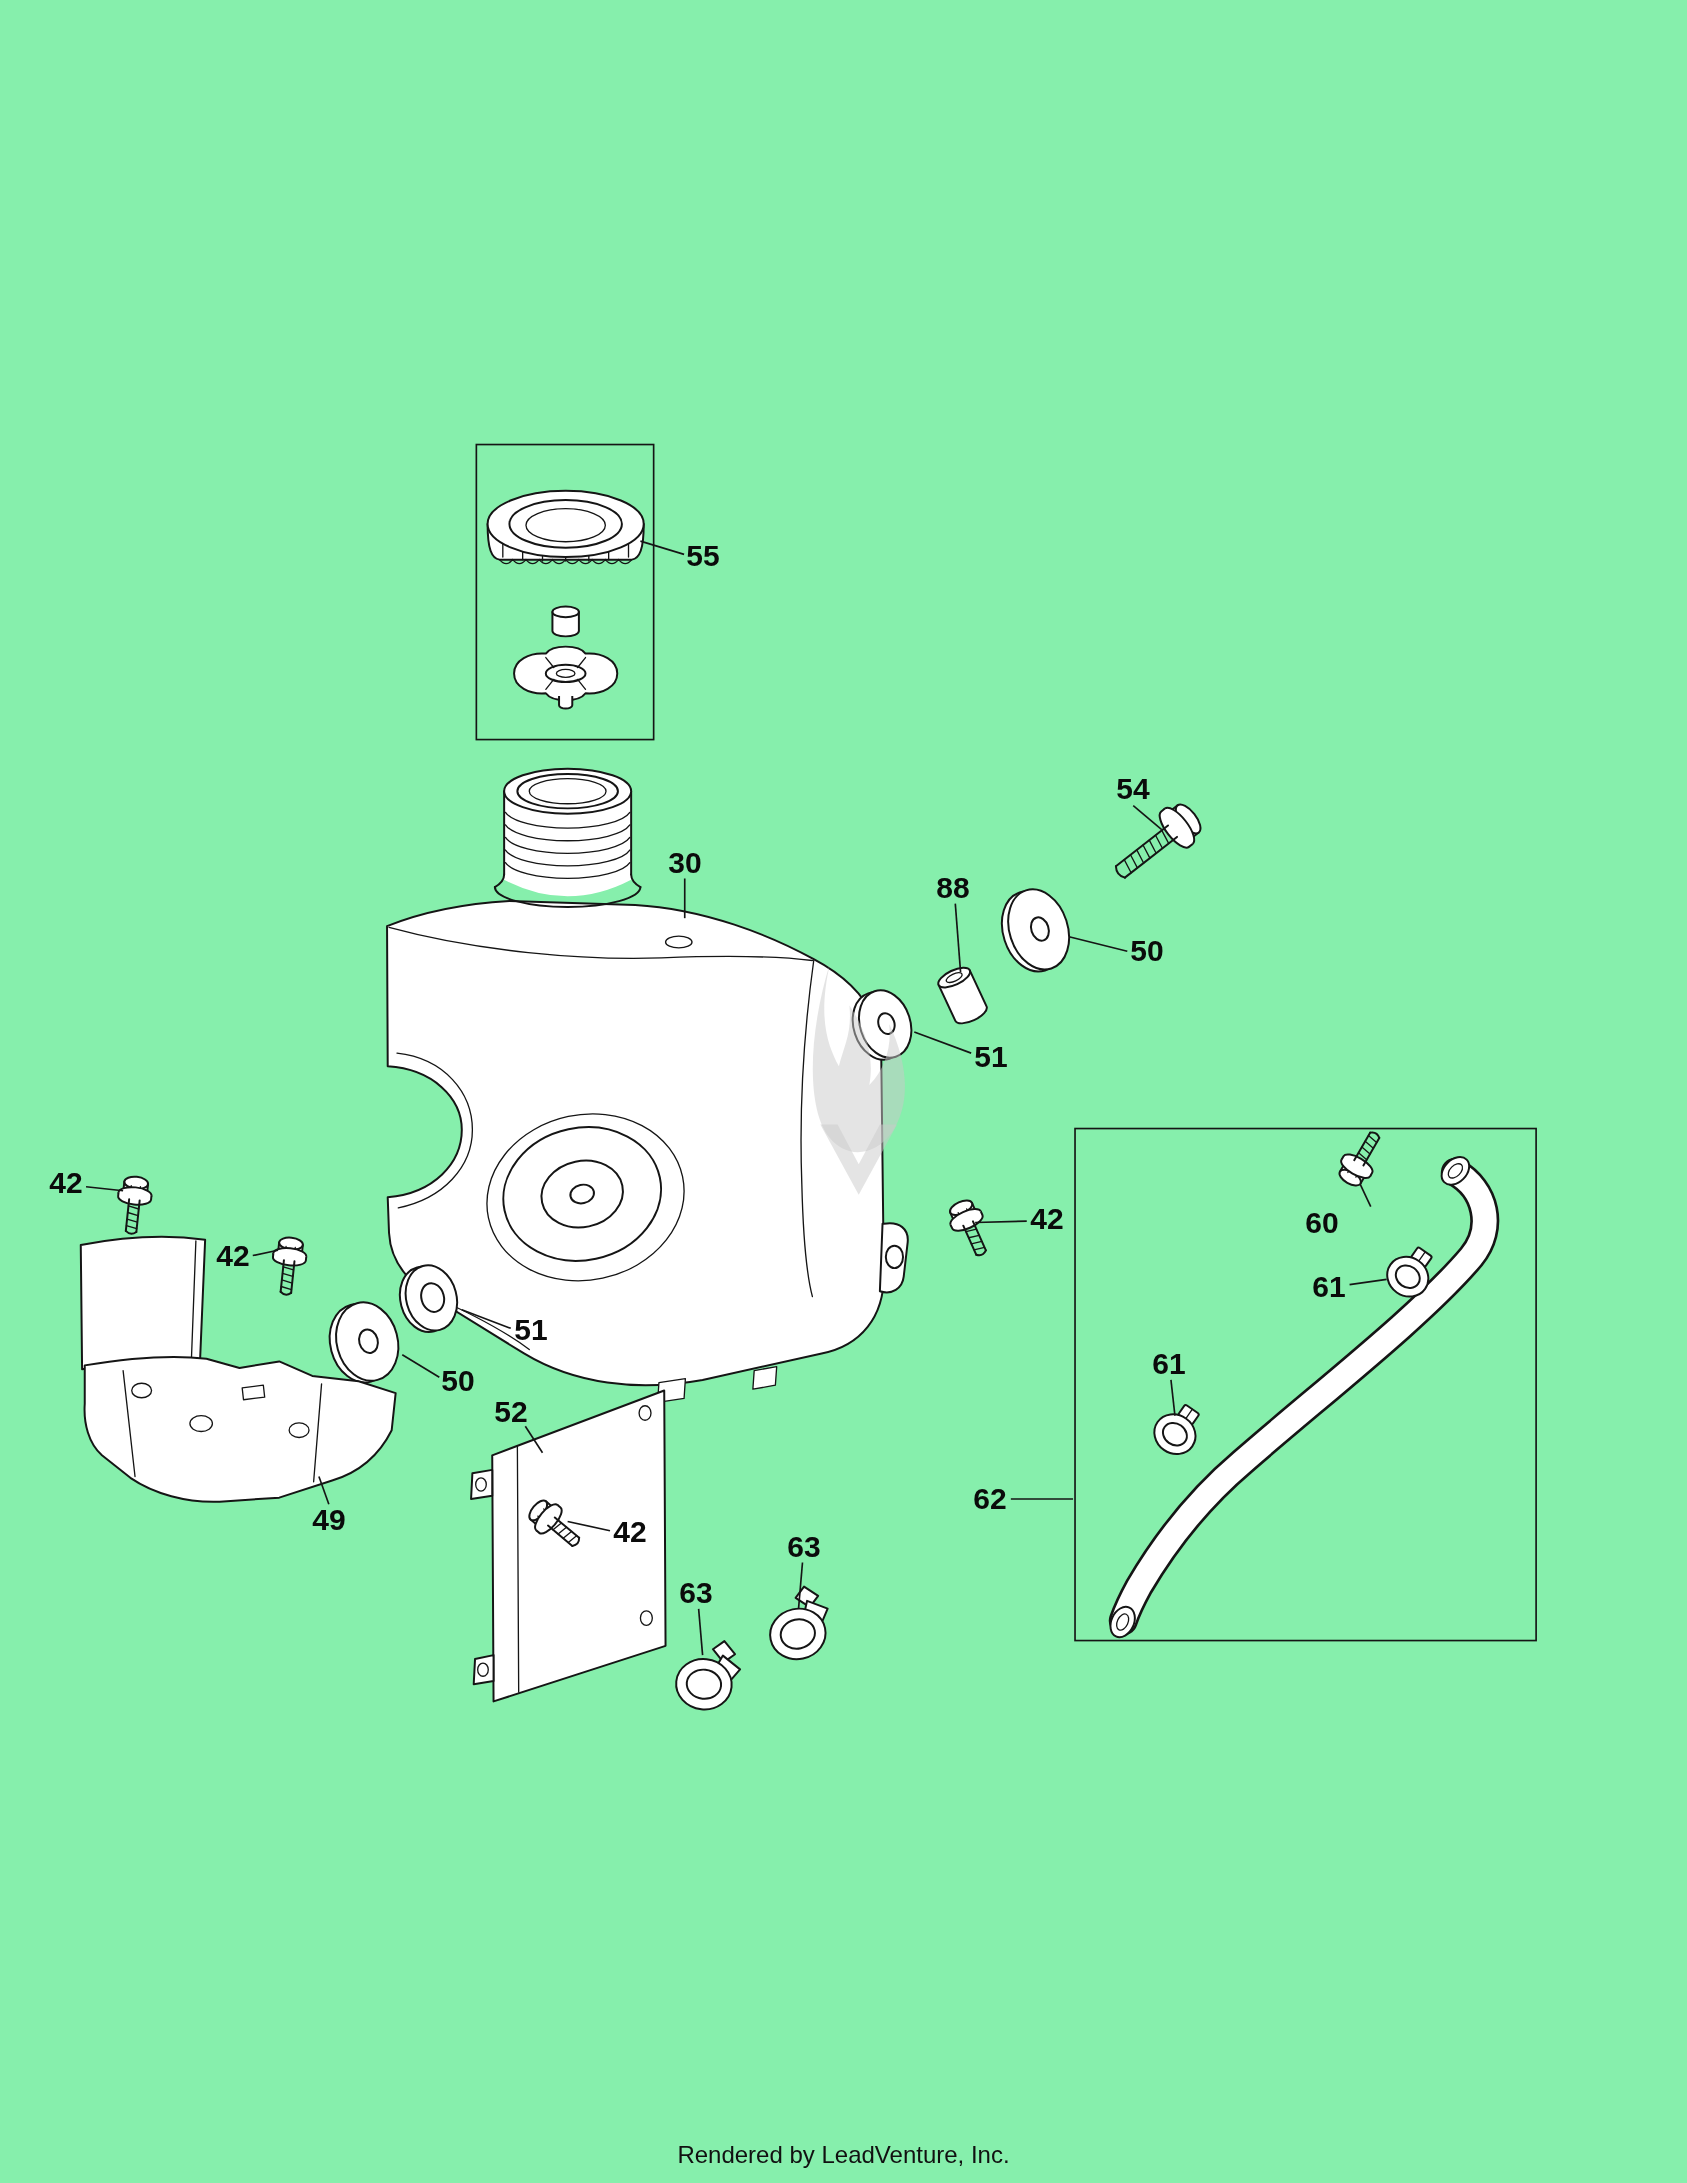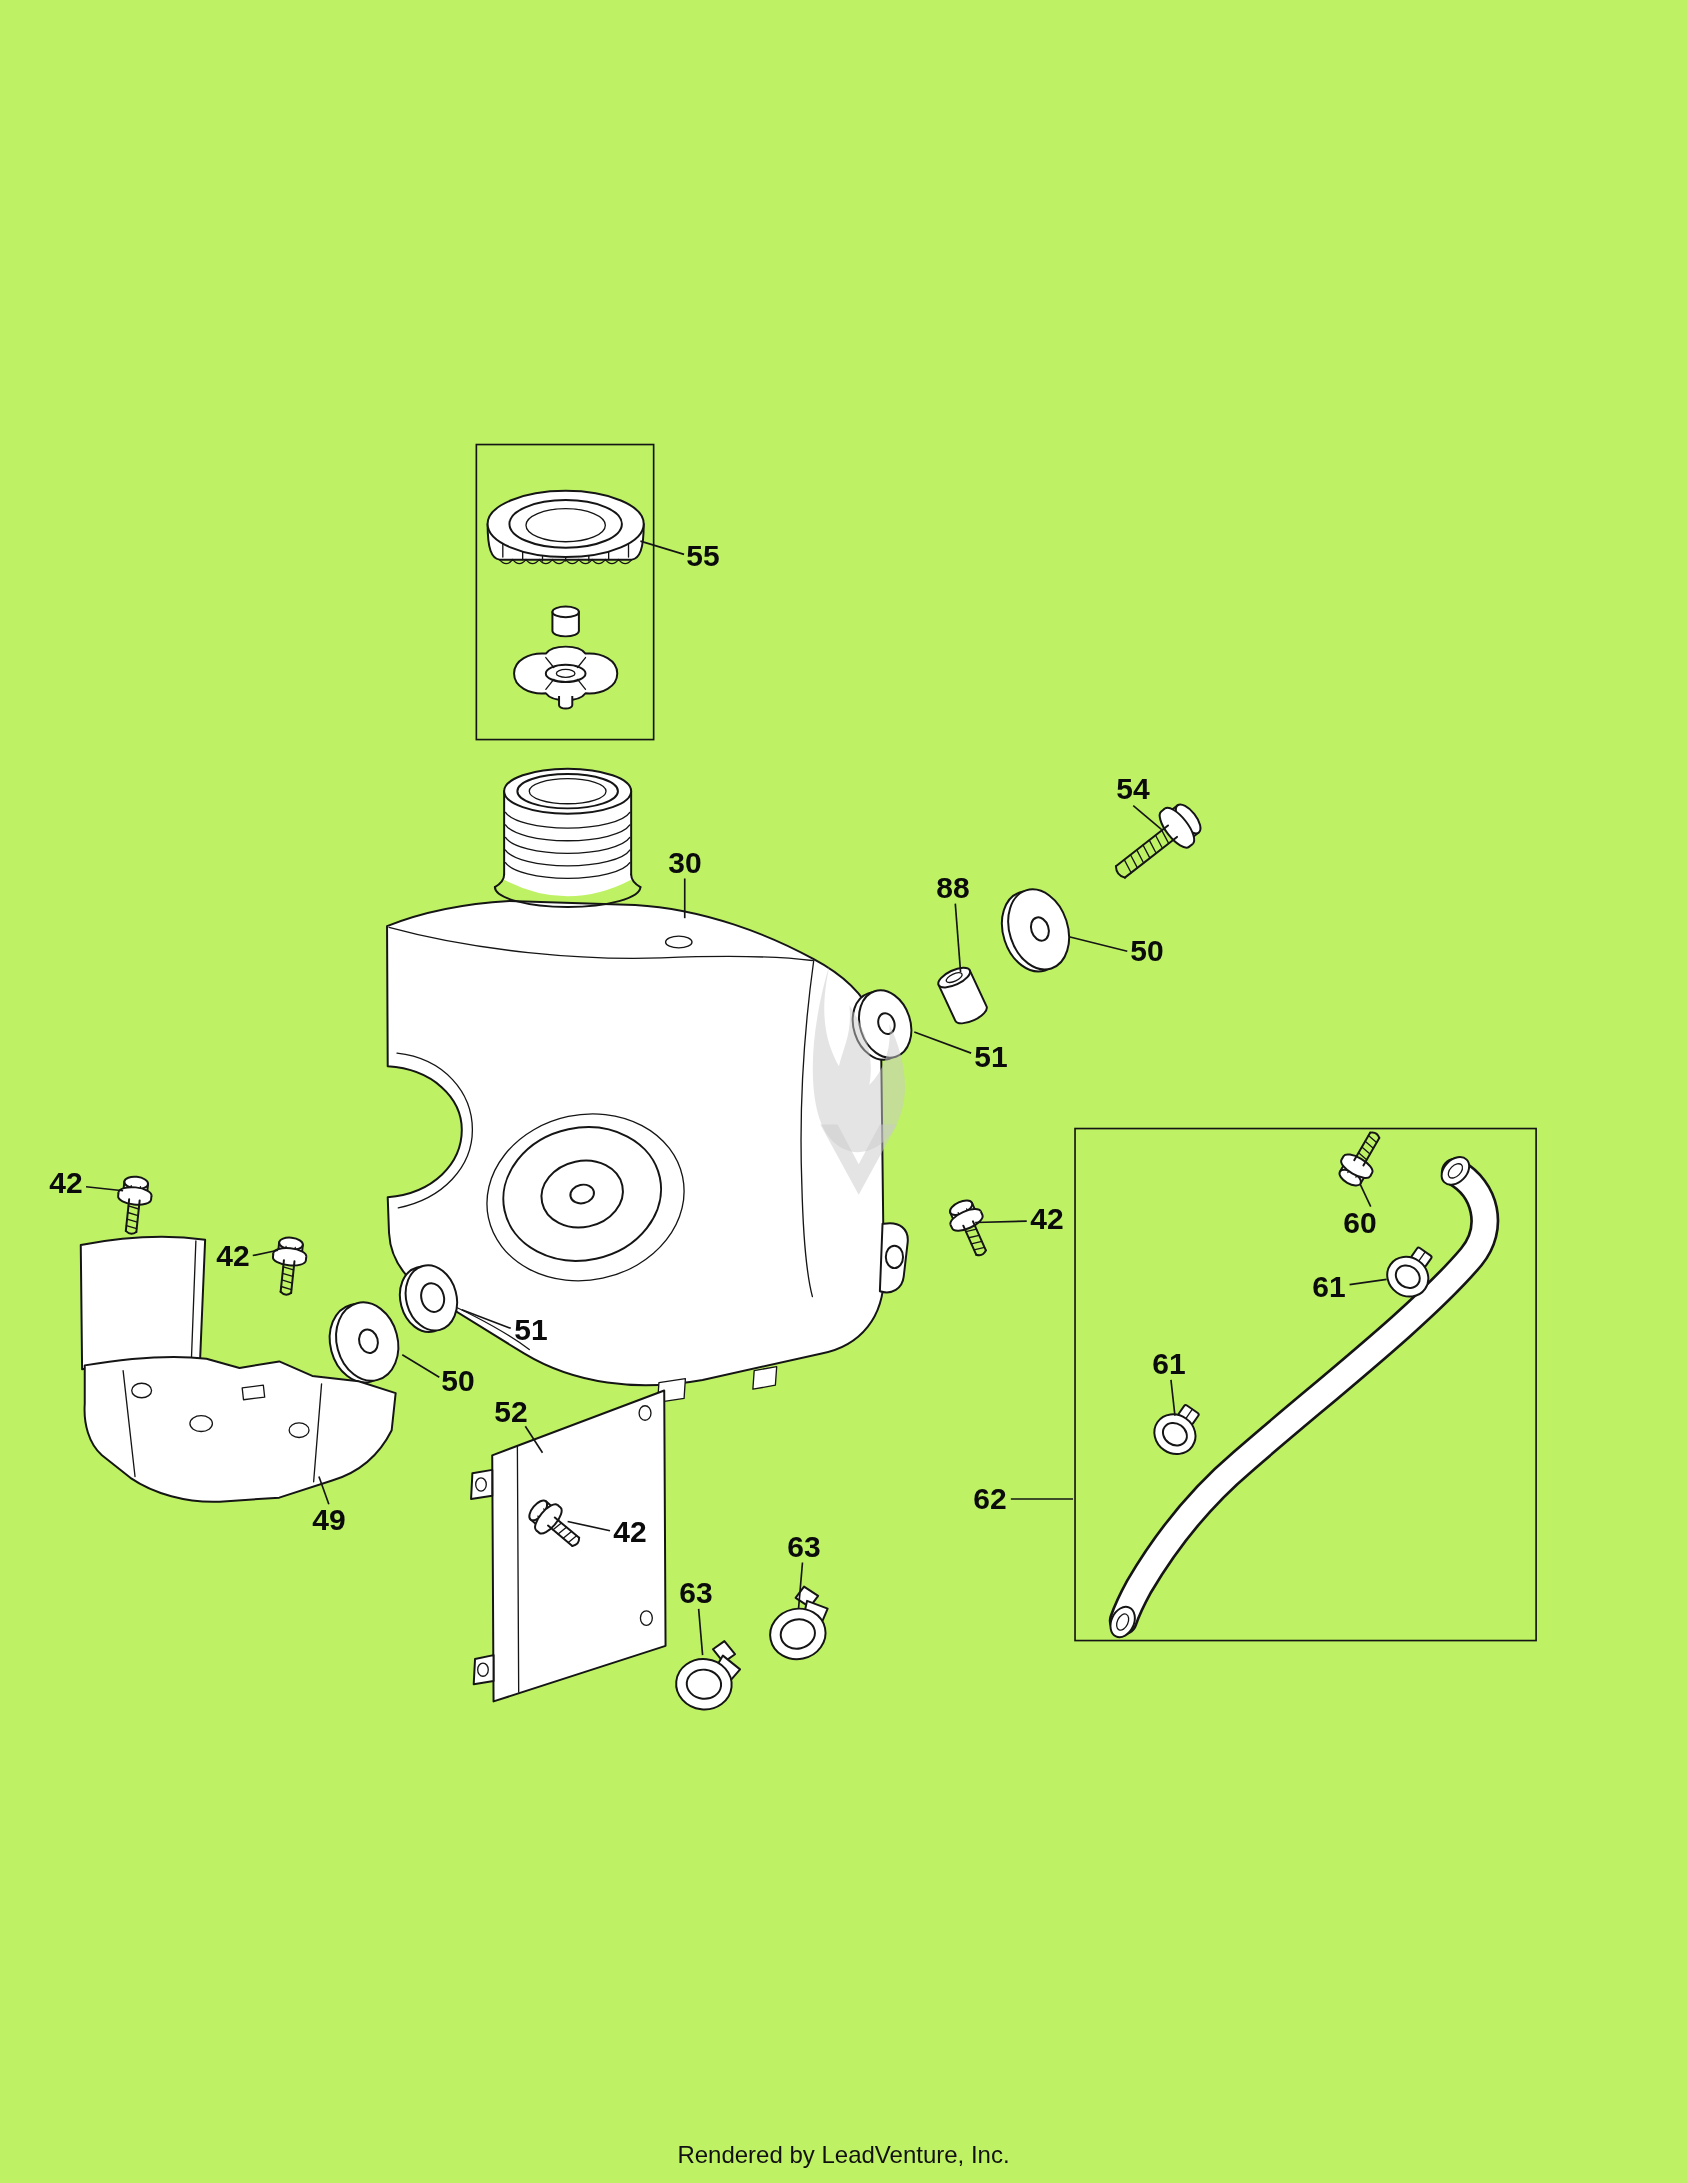--- a/index.html
+++ b/index.html
@@ -1,16 +1,16 @@
 <!DOCTYPE html>
 <html style="font-size:10.6px"><head>
 <meta charset="utf-8">
 <style>
   html,body{margin:0;padding:0;background:#fff;}
-  .page{position:relative;width:1687px;height:2183px;background:#bef264;overflow:hidden;
+  .page{position:relative;width:1687px;height:2183px;background:#86efac;overflow:hidden;
         font-family:"Liberation Sans",sans-serif;}
   .art{position:absolute;left:0;top:0;}
   svg .pt{fill:#fff;stroke:#151515;stroke-width:3;stroke-linejoin:round;}
   svg .ln{fill:none;stroke:#151515;stroke-width:3;stroke-linecap:round;}
   svg .thin{stroke-width:2;}
   svg .ld{fill:none;stroke:#151515;stroke-width:2.5;}
   svg .box{fill:none;stroke:#151515;stroke-width:2.5;}
   svg .wm{fill:#c9c9c9;stroke:none;opacity:.5;}
   .callout{position:absolute;transform:translate(-50%,-50%);font-size:30px;font-weight:700;
            color:#0b0b0b;cursor:pointer;user-select:none;}
@@ -245,21 +245,21 @@
 <div class="callout" style="left:66px;top:1183px">42</div>
 <div class="callout" style="left:233px;top:1256px">42</div>
 <div class="callout" style="left:531px;top:1330px">51</div>
 <div class="callout" style="left:458px;top:1381px">50</div>
 <div class="callout" style="left:511px;top:1412px">52</div>
 <div class="callout" style="left:329px;top:1520px">49</div>
 <div class="callout" style="left:630px;top:1532px">42</div>
 <div class="callout" style="left:696px;top:1593px">63</div>
 <div class="callout" style="left:804px;top:1547px">63</div>
 <div class="callout" style="left:1047px;top:1219px">42</div>
-<div class="callout" style="left:1360px;top:1223px">60</div>
+<div class="callout" style="left:1322px;top:1223px">60</div>
 <div class="callout" style="left:1329px;top:1287px">61</div>
 <div class="callout" style="left:1169px;top:1364px">61</div>
 <div class="callout" style="left:990px;top:1499px">62</div>
 
 
 <div class="footer">Rendered by LeadVenture, Inc.</div>
 
 </div>
 
 

